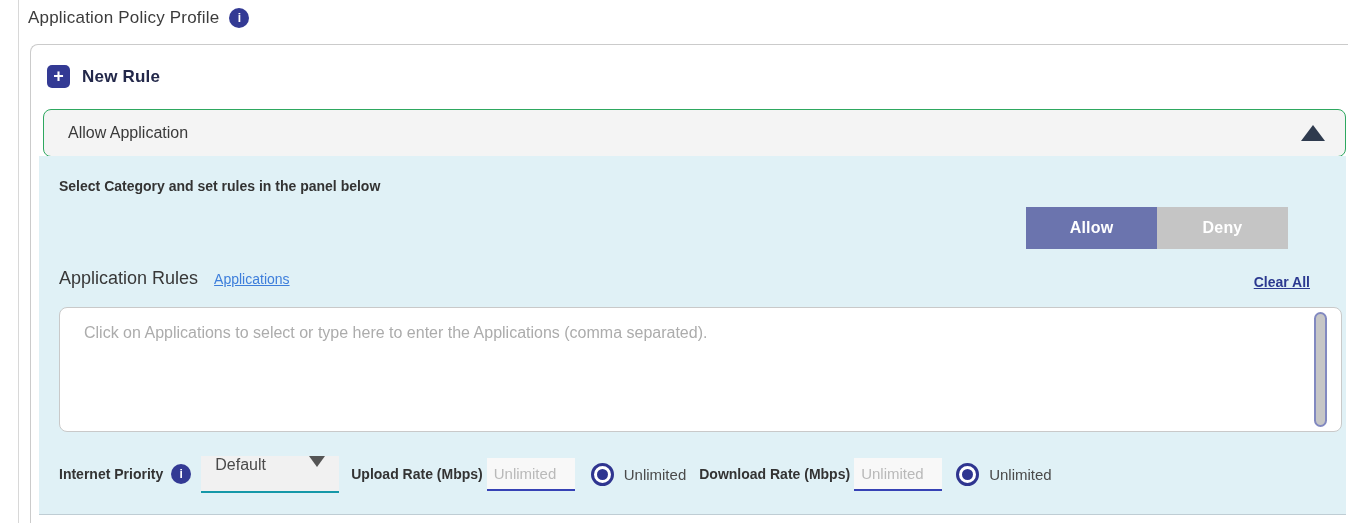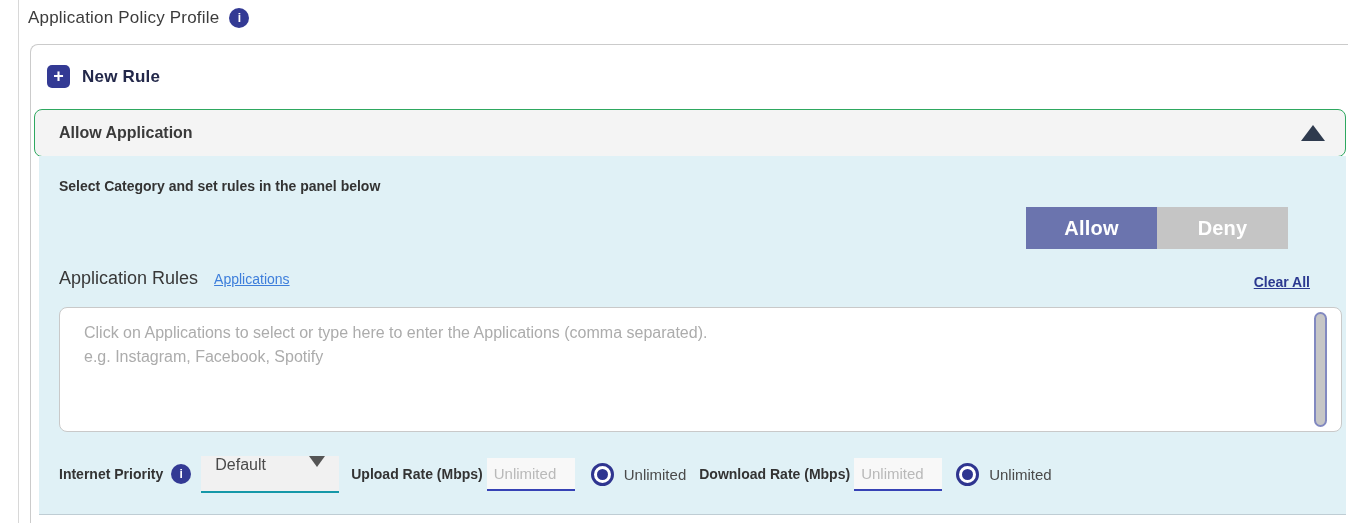--- a/index.html
+++ b/index.html
@@ -27,43 +27,43 @@
 
   
   .card{position:absolute;left:30px;top:44px;right:0;bottom:0;background:#fff;
     border:1px solid #CBCBCB;border-right:none;border-bottom:none;border-top-left-radius:8px;}
   .new-rule{position:absolute;left:16px;top:20px;display:flex;align-items:center;gap:12px;cursor:pointer;}
   .plus-icon{width:23px;height:23px;border-radius:5px;background:var(--accent-indigo);color:#fff;
     font-size:18px;font-weight:bold;display:flex;align-items:center;justify-content:center;line-height:1;padding-bottom:1px;}
   .new-rule-label{font-size:17px;font-weight:bold;color:#23284A;letter-spacing:.2px;}
 
   
-  .accordion-header{position:absolute;left:3px;right:2px;top:64px;height:48px;background:#F4F4F4;
+  .accordion-header{position:absolute;left:12px;right:2px;top:64px;height:48px;background:#F4F4F4;
     border:1px solid var(--accordion-green);border-radius:8px;display:flex;align-items:center;
-    padding:0 20px 0 24px;cursor:pointer;font-weight:bold;}
+    padding:0 20px 0 24px;cursor:pointer;}
   .accordion-title{font-size:16px;color:#3A3A3A;flex:1;}
   .collapse-arrow{width:0;height:0;border-left:12px solid transparent;border-right:12px solid transparent;
     border-bottom:16px solid #2E3A4E;}
 
   
   .panel-body{position:absolute;left:8px;right:2px;top:111px;bottom:8px;background:var(--panel-bg);
     border-bottom:1px solid #BFCDD4;}
 
   .category-hint{position:absolute;left:20px;top:22px;font-size:14px;font-weight:bold;color:#333;}
 
   .category-dropdown{position:absolute;left:20px;top:55px;width:375px;height:39px;background:#FDFDFD;
     border-bottom:2px solid var(--teal-underline);display:flex;align-items:center;justify-content:space-between;
     padding:0 16px;cursor:pointer;}
   .dropdown-value{font-size:16px;color:#4A4A4A;}
   .triangle-down{width:0;height:0;border-left:9px solid transparent;border-right:9px solid transparent;
     border-top:12px solid #555;}
   .triangle-down.small{border-left-width:8px;border-right-width:8px;border-top-width:11px;}
 
   .action-toggle{position:absolute;left:987px;top:51px;display:flex;}
-  .toggle-btn{width:131px;height:42px;border:none;color:#fff;font-family:inherit;font-size:20px;
+  .toggle-btn{width:131px;height:42px;border:none;color:#fff;font-family:inherit;font-size:16px;
     font-weight:bold;cursor:pointer;letter-spacing:.2px;}
   .toggle-btn.allow{background:var(--allow-selected);}
   .toggle-btn.deny{background:var(--deny-inactive);}
 
   .rules-header{position:absolute;left:20px;top:112px;display:flex;align-items:center;gap:16px;}
   .rules-heading{font-size:18px;color:#383838;}
   .rules-link{font-size:14px;color:var(--link-blue);text-decoration:underline;cursor:pointer;}
   .clear-all{position:absolute;right:36px;top:118px;font-size:14px;font-weight:bold;
     color:var(--clear-all-navy);text-decoration:underline;cursor:pointer;}
 
@@ -126,21 +126,20 @@
 
       <div class="rules-header">
         <span class="rules-heading">Application Rules</span>
         <span class="rules-link">Applications</span>
       </div>
 
       <span class="clear-all">Clear All</span>
 
       <div class="rules-box">
         <div class="rules-placeholder">Click on Applications to select or type here to enter the Applications (comma separated).</div>
-        <div class="rules-placeholder">e.g. Instagram, Facebook, Spotify</div>
         <div class="scroll-thumb"></div>
       </div>
 
       <div class="priority-row">
         <span class="field-label">Internet Priority</span>
         <span class="info-icon">i</span>
 
         <div class="priority-dropdown">
           <span class="dropdown-value">Default</span>
           <span class="triangle-down small"></span>

